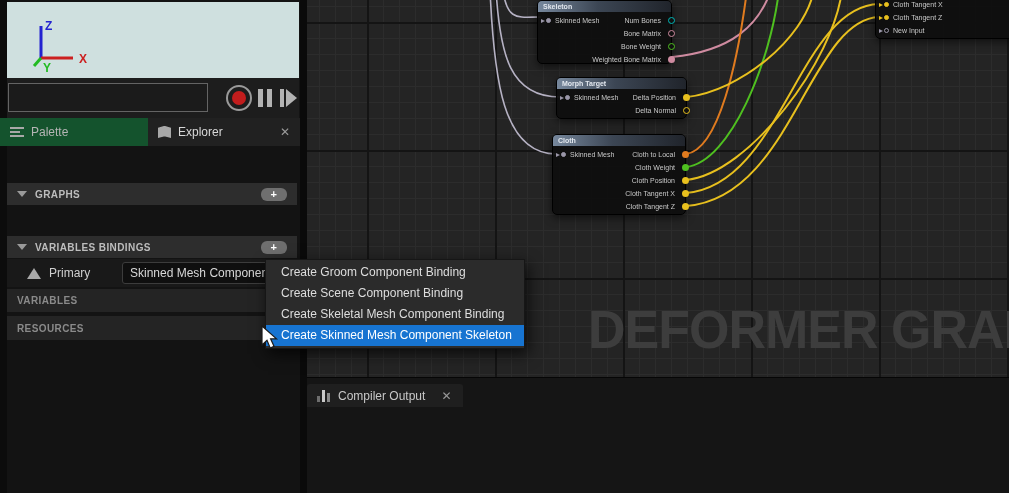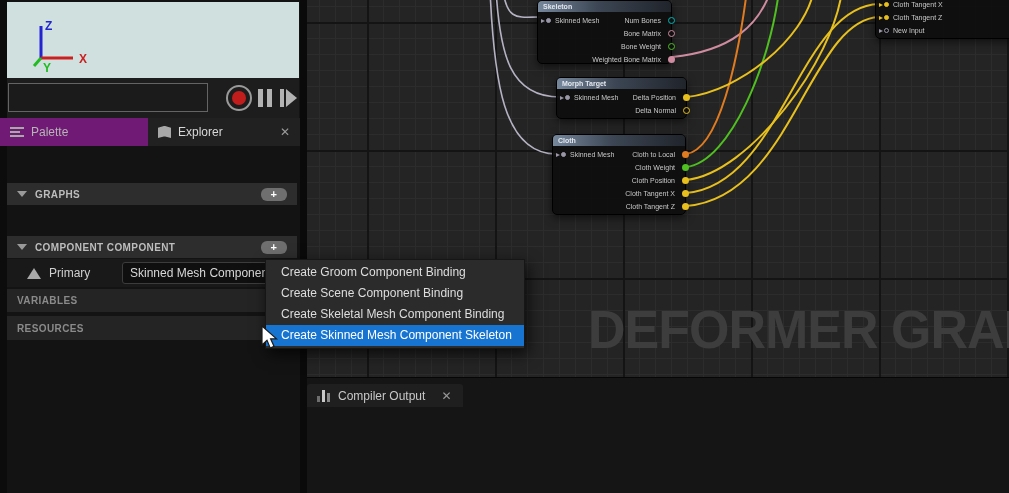--- a/index.html
+++ b/index.html
@@ -20,21 +20,21 @@
   .pause-btn{position:absolute;left:251px;top:11px;width:14px;height:18px;
        border-left:5px solid #b3b3b3;border-right:5px solid #b3b3b3;}
   .step-btn{position:absolute;left:273px;top:11px;width:18px;height:18px;}
   .step-btn .bar{position:absolute;left:0;top:0;width:4px;height:18px;background:#b3b3b3;}
   .step-btn .tri2{position:absolute;left:6px;top:0;width:0;height:0;
        border-top:9px solid transparent;border-bottom:9px solid transparent;border-left:11px solid #b3b3b3;}
 
   .tabbar{position:absolute;left:0;top:118px;width:300px;height:28px;background:#121212;}
   .tab{position:absolute;top:0;height:28px;display:flex;align-items:center;gap:7px;padding:0 10px;
        font-size:12px;color:#b5b5b5;}
-  .tab-palette{left:0;width:148px;background:#701a75;}
+  .tab-palette{left:0;width:148px;background:#14532d;}
   .tab-explorer{left:148px;width:152px;background:#212121;color:#d8d8d8;}
   .tab .close{margin-left:auto;color:#9a9a9a;font-size:12px;line-height:12px;}
   .ico-list{display:inline-block;width:14px;height:11px;}
   .ico-list i{display:block;height:2px;margin-bottom:2px;background:#a8a8a8;}
   .ico-list i:nth-child(1){width:14px}.ico-list i:nth-child(2){width:10px}.ico-list i:nth-child(3){width:14px}
   .ico-book{display:inline-block;width:13px;height:12px;background:#a8a8a8;
        clip-path:polygon(0 15%,45% 0,55% 0,100% 15%,100% 100%,55% 88%,45% 88%,0 100%);}
 
   .toolbar{position:absolute;left:0;top:146px;width:300px;height:37px;background:#191919;}
   .addnew-btn{position:absolute;left:8px;top:6px;width:112px;height:24px;background:#3fa13f;border-radius:3px;
@@ -296,21 +296,21 @@
 
 
     <div class="sect-hdr" style="top:183px;height:22px">
       <span class="tri-dn"></span>
       <span>GRAPHS</span>
       <span class="plus-btn"></span>
     </div>
 
     <div class="sect-hdr" style="top:236px;height:22px">
       <span class="tri-dn"></span>
-      <span>COMPONENT COMPONENT</span>
+      <span>VARIABLES BINDINGS</span>
       <span class="plus-btn"></span>
     </div>
     <div class="list-row" style="top:259px;height:28px">
       <span class="ico-binding"></span>
       <span>Primary</span>
       <span class="select-box">Skinned Mesh Component</span>
     </div>
 
     <div class="sect-hdr dim" style="top:316px;height:24px">
       <span>RESOURCES</span>

